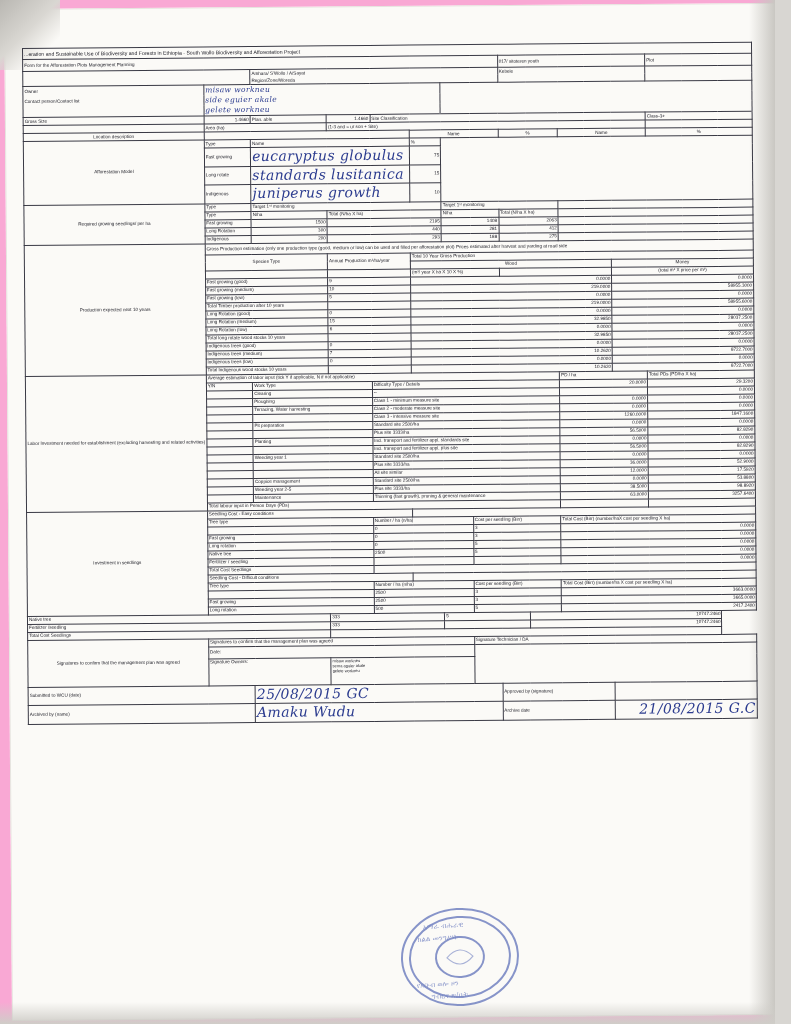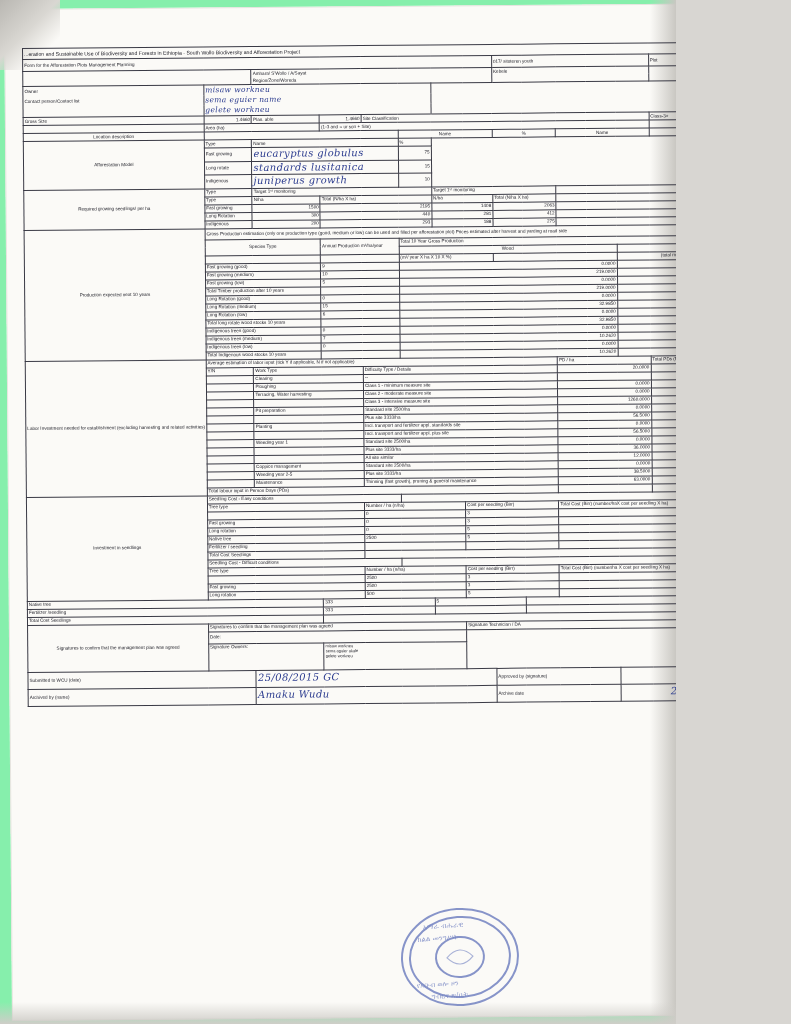--- a/index.html
+++ b/index.html
@@ -1,19 +1,19 @@
 <!DOCTYPE html>
 <html><head>
 <meta charset="utf-8">
 <style>
   html,body{margin:0;padding:0;background:#d8d6d2;}
   body{font-family:"Liberation Sans", sans-serif;}
   #page{
-    position:relative;width:676px;height:1024px;overflow:hidden;
-    background:#86efac;
+    position:relative;width:775px;height:1024px;overflow:hidden;
+    background:#f9a8d4;
   }
   
   #sheet{
     position:absolute;left:8px;top:6px;width:772px;height:1012px;
     background:#fbfaf7;
     box-shadow:0 0 0 1px #e6e4df inset;
     transform:rotate(-0.45deg);
   }
   
   #corner-shadow{
@@ -54,21 +54,21 @@
   .vert{
     font-size:4px;line-height:1.15;white-space:normal;text-align:center;
     color:#26262e;
   }
   .lbl{font-size:4.4px;}
   .tiny{font-size:4px;}
   .hand{
     font-family:"DejaVu Serif", serif;
     color:#2c3c8f;
     font-style:italic;
-    font-size:10px;
+    font-size:14px;
     letter-spacing:.4px;
   }
   .hand-sm{font-size:7.5px;}
   .title-row td{height:10px;font-size:5.2px;}
   
   #stamp{
     position:absolute;left:395px;top:905px;width:130px;height:105px;
     transform:rotate(-4deg);
     opacity:.72;
   }
@@ -126,21 +126,21 @@
       <td colspan="3" class="not"></td>
     </tr>
 
     <tr>
       <td class="lbl nob">Owner</td>
       <td colspan="5" style="height:10px" class="nob"><span class="hand hand-sm">misaw workneu</span></td>
       <td colspan="10" class="nob" rowspan="3"></td>
     </tr>
     <tr>
       <td class="lbl nob not">Contact person/Contact list</td>
-      <td colspan="5" style="height:10px" class="nob not"><span class="hand hand-sm">sema eguier name</span></td>
+      <td colspan="5" style="height:10px" class="nob not"><span class="hand hand-sm">side eguier akale</span></td>
     </tr>
     <tr>
       <td class="lbl not"></td>
       <td colspan="5" style="height:10px" class="not"><span class="hand hand-sm">gelete workneu</span></td>
     </tr>
 
     <tr>
       <td class="lbl">Gross Size</td>
       <td class="r">1.4660</td>
       <td>Plan. able</td>

